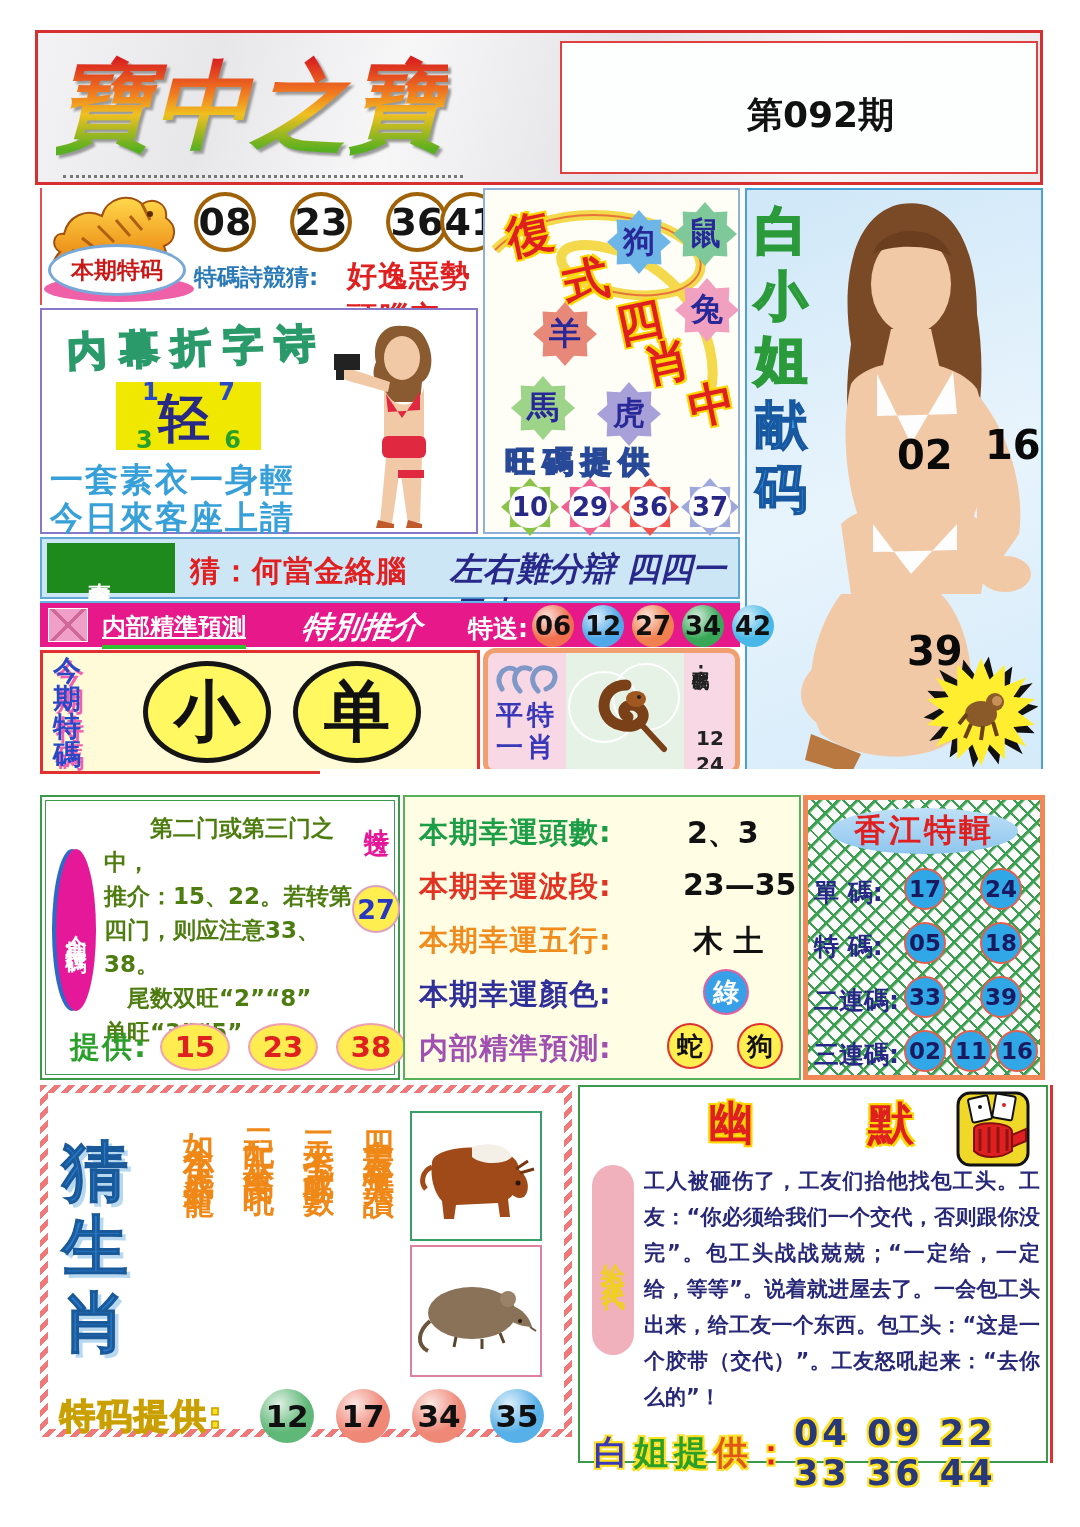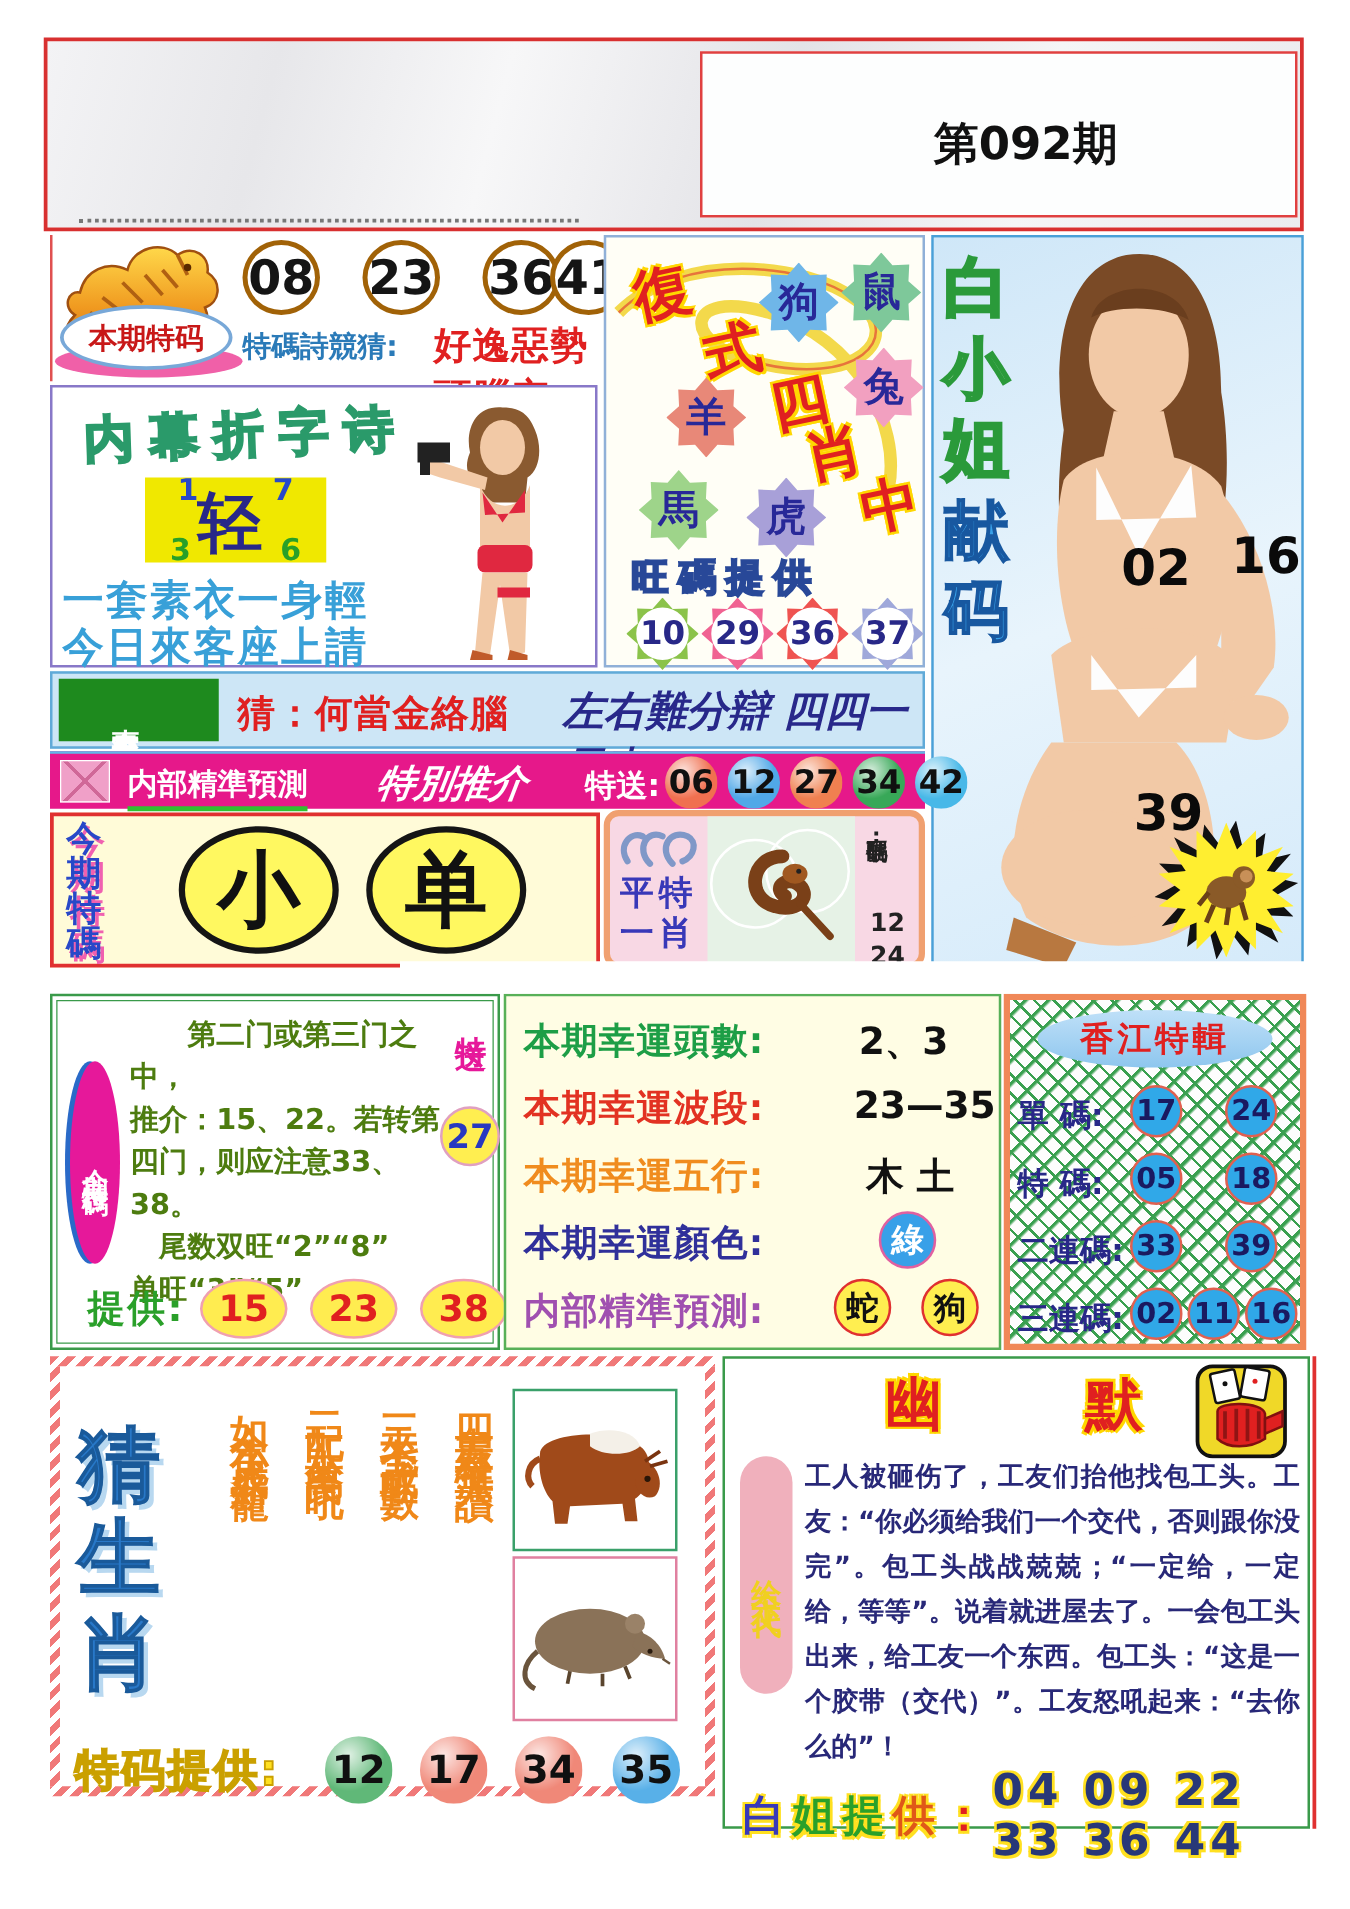--- a/index.html
+++ b/index.html
@@ -76,21 +76,21 @@
   .exp-tag { left:5px; top:4px; width:128px; height:50px; background:#1e8a1e; color:#fff;
     font-size:23px; font-weight:bold; display:grid; grid-template-columns:1fr 1fr; place-items:center; line-height:1; }
   .exp-guess { left:148px; top:12px; font-size:30px; font-weight:bold; color:#e02020; letter-spacing:1px; }
   .exp-phrase { left:408px; top:8px; font-size:33px; font-weight:bold; font-style:italic; color:#28288a; }
 
   
   #sec-neibu { left:40px; top:601px; width:700px; height:46px; background:#e6188a; border-top:2px solid #60b8e8; }
   .diamond { left:8px; top:5px; width:40px; height:34px; background:#f0a0c8; border:1px solid #fff;
     background-image:linear-gradient(45deg,transparent 47%,#d06898 47%,#d06898 53%,transparent 53%),
                      linear-gradient(-45deg,transparent 47%,#d06898 47%,#d06898 53%,transparent 53%); }
-  .nb-label { left:62px; top:8px; font-size:24px; font-weight:bold; color:#fff; border-bottom:4px solid #30c030; padding-bottom:2px; }
+  .nb-label { left:62px; top:8px; font-size:24px; font-weight:bold; color:#fff; border-bottom:4px solid #30c030; padding-bottom:2px;text-decoration:underline; }
   .nb-tuijie { left:262px; top:4px; font-size:30px; font-weight:bold; font-style:italic; color:#fff; transform:skewX(-8deg); }
   .nb-tesong { left:428px; top:9px; font-size:25px; font-weight:bold; color:#fff; }
   .ball { border-radius:50%; display:flex; align-items:center; justify-content:center; font-weight:bold; color:#101010;
     background-image:radial-gradient(circle at 35% 28%,rgba(255,255,255,.8),rgba(255,255,255,0) 55%); }
   .nb-ball { top:2px; width:42px; height:42px; font-size:26px; }
 
   
   #sec-xiaodan { left:40px; top:650px; width:440px; height:124px; background:#fffbd8; border:3px solid #e03030; }
   .xd-title { left:10px; top:4px; display:flex; flex-direction:column; z-index:2; }
   .xd-title span { font-size:28px; font-weight:bold; color:#2848c8; text-shadow:3px 3px 0 #f060b0; line-height:1.0; }
@@ -126,21 +126,21 @@
   .lk-val { position:absolute; font-size:30px; font-weight:bold; color:#111; }
   .lk-circ { position:absolute; width:46px; height:46px; border-radius:50%; font-weight:bold; font-size:26px; }
   .lk-green { background:#38a0e8; border:2px solid #e060a0; color:#fff; }
   .lk-zod { background:#ffee50; border:2px solid #e03030; color:#111; }
 
   
   #sec-xj { left:803px; top:795px; width:242px; height:285px; border:5px solid #f08858; background:
     repeating-linear-gradient(45deg,transparent 0 9px,#3aa050 9px 11px),
     repeating-linear-gradient(-45deg,transparent 0 9px,#3aa050 11px 13px),#fdfdfd; }
   .xj-oval { left:22px; top:8px; width:188px; height:46px; border-radius:50%;
-    background:linear-gradient(#bfe0f8,#8ec6ee); color:#e02020; font-size:27px; font-weight:bold; letter-spacing:3px; }
+    background:linear-gradient(#bfe0f8,#8ec6ee); color:#e02020; font-size:32px; font-weight:bold; letter-spacing:3px; }
   .xj-label { position:absolute; left:6px; font-size:25px; font-weight:bold; color:#282888; }
   .xj-num { position:absolute; width:42px; height:42px; background:#30a8e8; border:2px solid #e06050;
     border-radius:50%; font-size:23px; font-weight:bold; color:#1a1a60; }
 
   
   #sec-shengxiao { left:40px; top:1085px; width:532px; height:352px; background:#fff;
     border:8px solid; border-image:repeating-linear-gradient(135deg,#f07878 0 5px,#fff 5px 10px) 8; }
   .sx-title { left:14px; top:44px; display:flex; flex-direction:column; gap:6px; }
   .sx-title span { font-size:66px; font-weight:bold; color:#2878c8; line-height:1.05;
     text-shadow:4px 4px 0 #b8d8f0; -webkit-text-stroke:1px #1a5a9a; }
@@ -161,20 +161,21 @@
   .hu-text { left:64px; top:76px; width:396px; font-size:21px; font-weight:bold; color:#282878; line-height:36px; text-align:justify; }
   .hu-bot { left:14px; top:326px; display:flex; align-items:center; gap:6px; }
   .hu-bot .bchar { font-size:34px; font-weight:bold; text-shadow:2px 2px 0 #ffe020,-2px -2px 0 #ffe020,2px -2px 0 #ffe020,-2px 2px 0 #ffe020; }
   .hu-nums { font-size:35px; font-weight:bold; color:#283878; letter-spacing:4px;
     text-shadow:2px 2px 0 #ffe020,-2px -2px 0 #ffe020,2px -2px 0 #ffe020,-2px 2px 0 #ffe020; }
 </style>
 </head>
 <body>
 
 <div class="abs" id="top-band">
+  <div class="abs brand-title">寶中之寶</div>
   <div class="abs tiny-print"></div>
   <div class="abs issue-box">
     <div class="abs issue-text">第092期</div>
   </div>
 </div>
 
 <div class="abs" id="sec-tema">
   <svg class="abs" style="left:4px;top:-2px;width:140px;height:112px;" viewBox="0 0 140 112">
     <defs>
         <linearGradient id="gold" x1="0" y1="0" x2="0" y2="1">

